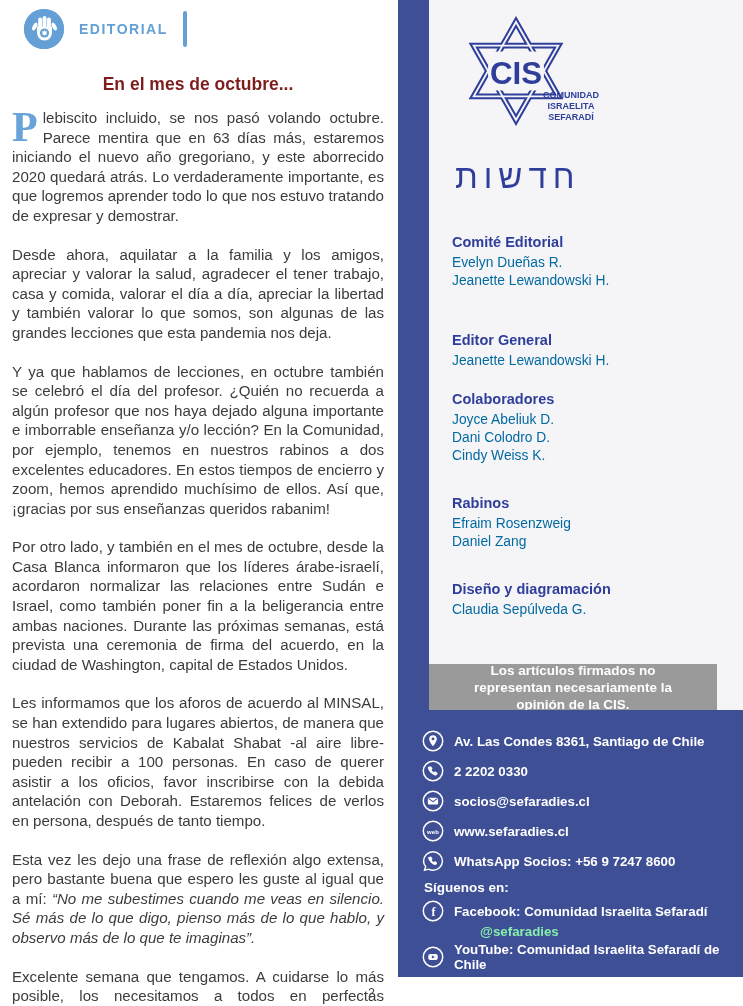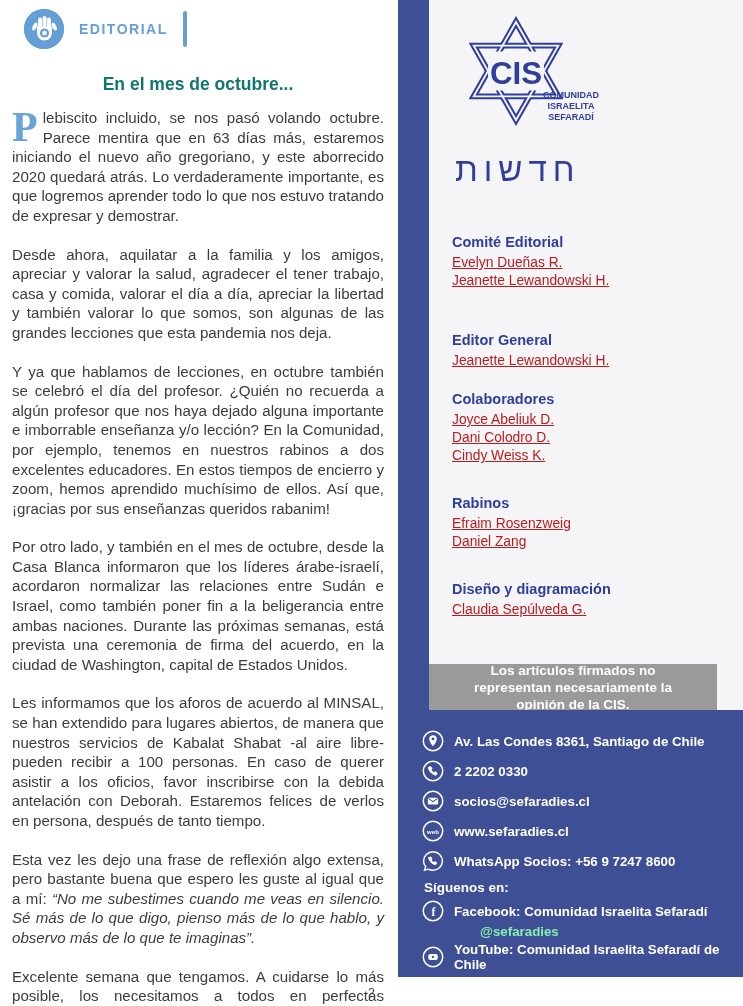--- a/index.html
+++ b/index.html
@@ -13,48 +13,48 @@
   
   .left-col { position:absolute; left:12px; top:0; width:372px; }
 
   .ed-header { display:flex; align-items:center; margin:8px 0 0 12px; height:42px; }
   .ed-circle { width:40px; height:40px; border-radius:50%; background:#64a0d6;
                display:flex; align-items:center; justify-content:center; flex:0 0 auto; }
   .ed-label { color:#64a0d6; font-weight:bold; font-size:14px; letter-spacing:1.5px;
               margin-left:15px; }
   .ed-bar { width:4px; height:36px; background:#64a0d6; border-radius:2px; margin-left:15px; }
 
-  .article-title { text-align:center; color:#0f766e; font-weight:bold; font-size:17.5px;
+  .article-title { text-align:center; color:#7f1d1d; font-weight:bold; font-size:17.5px;
                    margin:24px 0 13px 0; }
 
   .body-text p { font-size:15.1px; line-height:19.6px; color:#3c3c3c;
                  text-align:justify; margin-bottom:19px; }
   .drop-cap { float:left; font-family:"Liberation Serif", serif; font-weight:bold;
               color:#6aa3d8; font-size:42px; line-height:33px; padding:3px 5px 0 0; }
   .quote { font-style:italic; }
 
   
   .sidebar { position:absolute; left:398px; top:0; width:345px; height:977px;
              background:#f5f5f8; }
   .side-strip { position:absolute; left:0; top:0; width:31px; height:977px; background:#3e4f95; }
   .side-panel { position:absolute; left:31px; top:0; width:314px; height:977px; }
 
   .logo-wrap { position:relative; height:228px; }
   .logo-star { position:absolute; left:32px; top:16px; width:110px; height:110px; }
   .logo-name { position:absolute; left:96px; top:90px; width:92px; text-align:center;
                color:#2e3e9a; font-weight:bold; font-size:9px; line-height:11px; }
   .masthead { position:absolute; left:24px; top:134px; color:#2e3e9a; font-weight:bold;
               font-size:28px; letter-spacing:2px; }
-  .masthead-he { position:absolute; left:26px; top:151px; color:#2e3e9a;
+  .masthead-he { position:absolute; left:26px; top:158px; color:#2e3e9a;
                  font-size:33px; letter-spacing:6px; }
 
   .side-content { padding:6px 14px 0 23px; }
   .side-section .sec-title { color:#2e3e9a; font-weight:bold; font-size:14.5px;
                              margin-bottom:4px; }
-  .side-section .sec-item { color:#b91c1c; font-size:13.8px; line-height:18px;text-decoration:underline; }
+  .side-section .sec-item { color:#0369a1; font-size:13.8px; line-height:18px; }
   .gap-xl { margin-bottom:42px; }
   .gap-l  { margin-bottom:30px; }
   .gap-m  { margin-bottom:21px; }
   .print-note { color:#3a3a3a; font-size:13.8px; line-height:18.5px; margin-top:48px;
                 width:280px; }
 
   .disclaimer { position:absolute; left:31px; top:664px; width:288px; height:46px;
                 background:#9a9a9a; color:#ffffff; font-weight:bold; font-size:13.5px;
                 line-height:17px; display:flex; align-items:center; justify-content:center;
                 text-align:center; padding:0 26px; }

